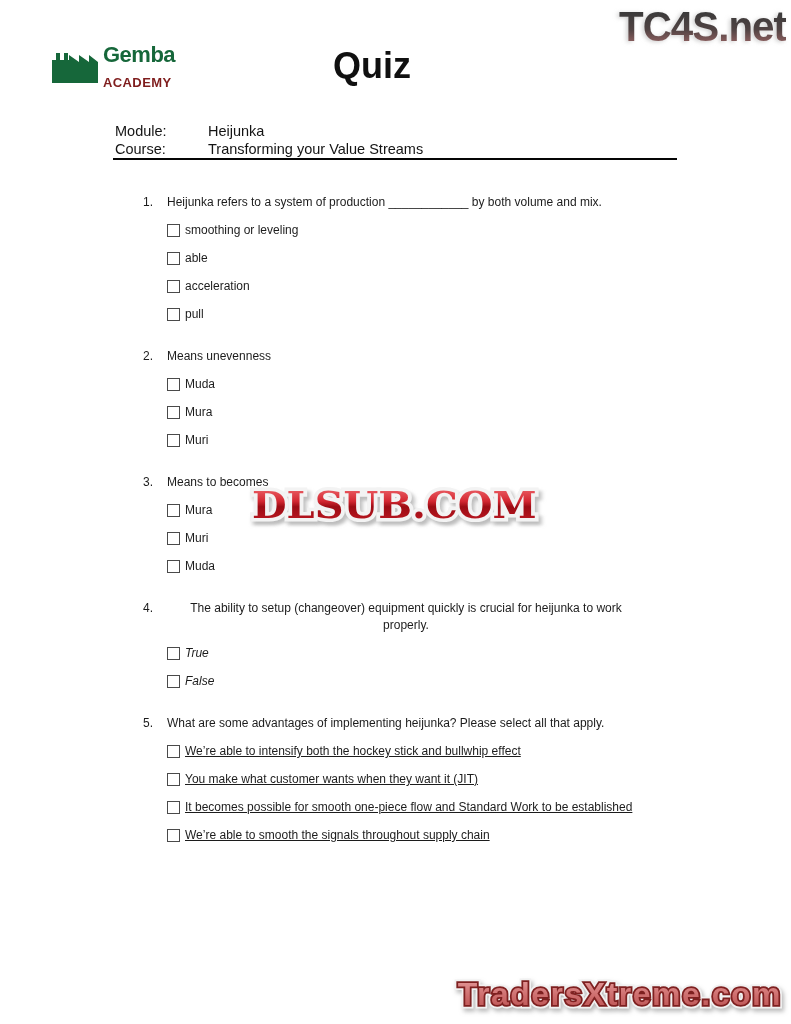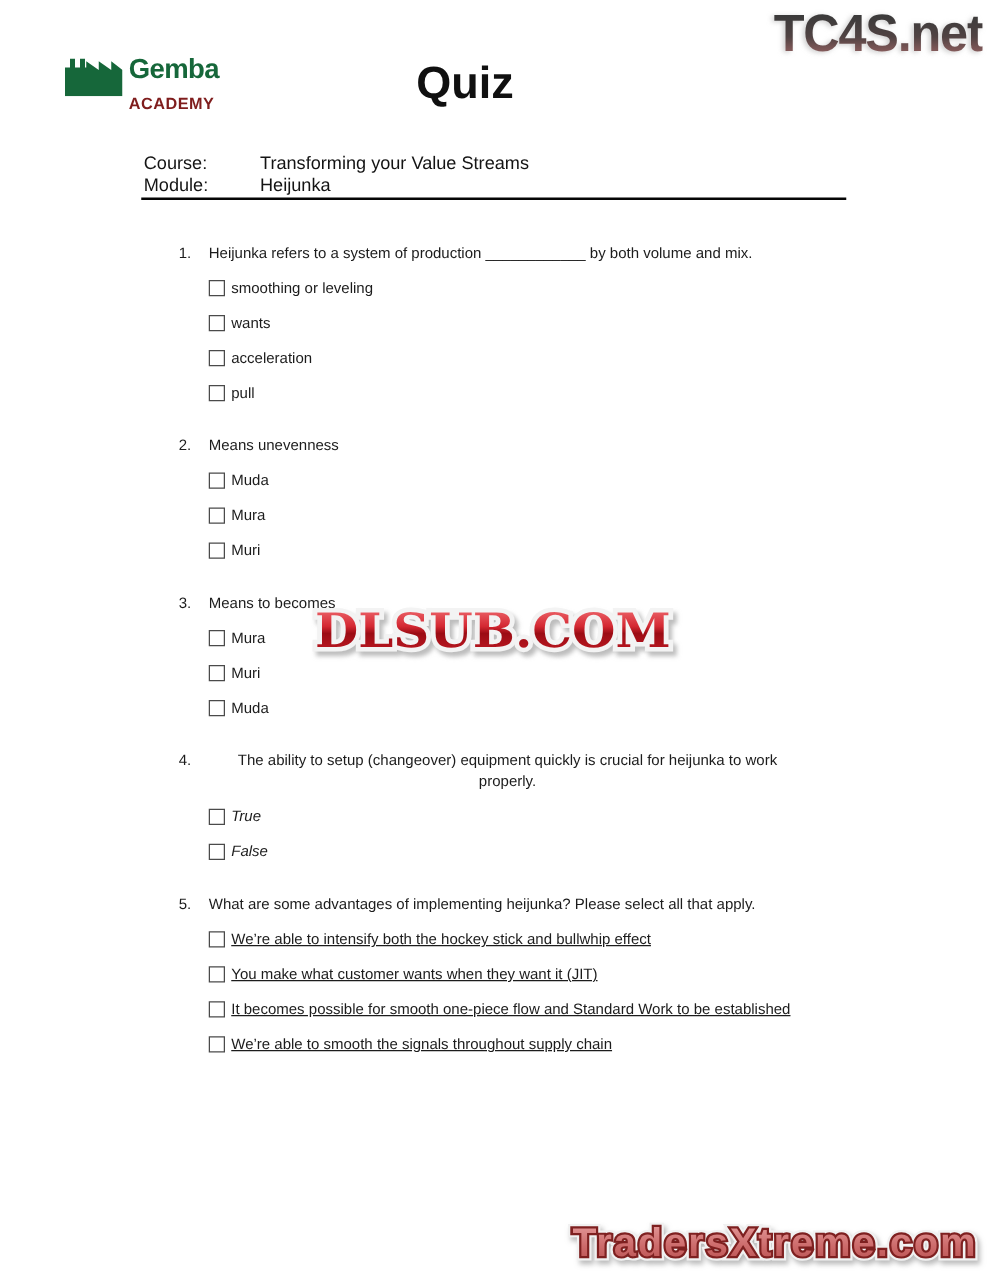--- a/index.html
+++ b/index.html
@@ -18,21 +18,21 @@
     filter:drop-shadow(-2px 1px 2px rgba(165,165,165,.55));
   }
   @supports ((-webkit-background-clip:text) or (background-clip:text)){
     .wm-tc4s{
       background:linear-gradient(180deg,#3a3a3a 18%,#504343 55%,#a06767 92%);
       -webkit-background-clip:text;background-clip:text;color:transparent;
     }
   }
 
   
-  .logo{left:52px;top:44px;display:flex;align-items:flex-start;gap:5px;z-index:2;}
+  .logo{left:52px;top:44px;display:flex;align-items:center;gap:5px;z-index:2;}
   .logo svg{display:block;}
   .logo-text{display:flex;flex-direction:column;line-height:1;}
   .logo-name{font-weight:bold;font-size:22px;color:#16673a;letter-spacing:-.5px;}
   .logo-sub{font-weight:bold;font-size:13px;color:#7f1d1d;letter-spacing:.4px;margin-top:10px;}
 
   
   .quiz-title{left:0;top:45px;width:744px;text-align:center;font-size:36px;font-weight:bold;color:#101010;z-index:1;}
 
   
   .course-block{left:115px;top:123px;font-size:14.5px;color:#141414;line-height:17.5px;}
@@ -106,45 +106,45 @@
   <span class="logo-text">
     <span class="logo-name">Gemba</span>
     <span class="logo-sub">ACADEMY</span>
   </span>
 </div>
 
 <div class="abs quiz-title">Quiz</div>
 
 <div class="abs course-block">
   <div class="course-row">
+    <span class="course-label">Module:</span>
+    <span class="course-value">Heijunka</span>
+  </div>
+  <div class="course-row">
     <span class="course-label">Course:</span>
     <span class="course-value">Transforming your Value Streams</span>
   </div>
-  <div class="course-row">
-    <span class="course-label">Module:</span>
-    <span class="course-value">Heijunka</span>
-  </div>
 </div>
 <div class="abs header-rule"></div>
 
 <div class="abs questions">
 
   <div class="question">
     <div class="q-row">
       <span class="q-num">1.</span>
       <span class="q-text">Heijunka refers to a system of production ____________ by both volume and mix.</span>
     </div>
     <div class="options" style="margin-left:24px;">
       <label class="option">
         <span class="checkbox"></span>
         <span>smoothing or leveling</span>
       </label>
       <label class="option">
         <span class="checkbox"></span>
-        <span>wants</span>
+        <span>able</span>
       </label>
       <label class="option">
         <span class="checkbox"></span>
         <span>acceleration</span>
       </label>
       <label class="option">
         <span class="checkbox"></span>
         <span>pull</span>
       </label>
     </div>

